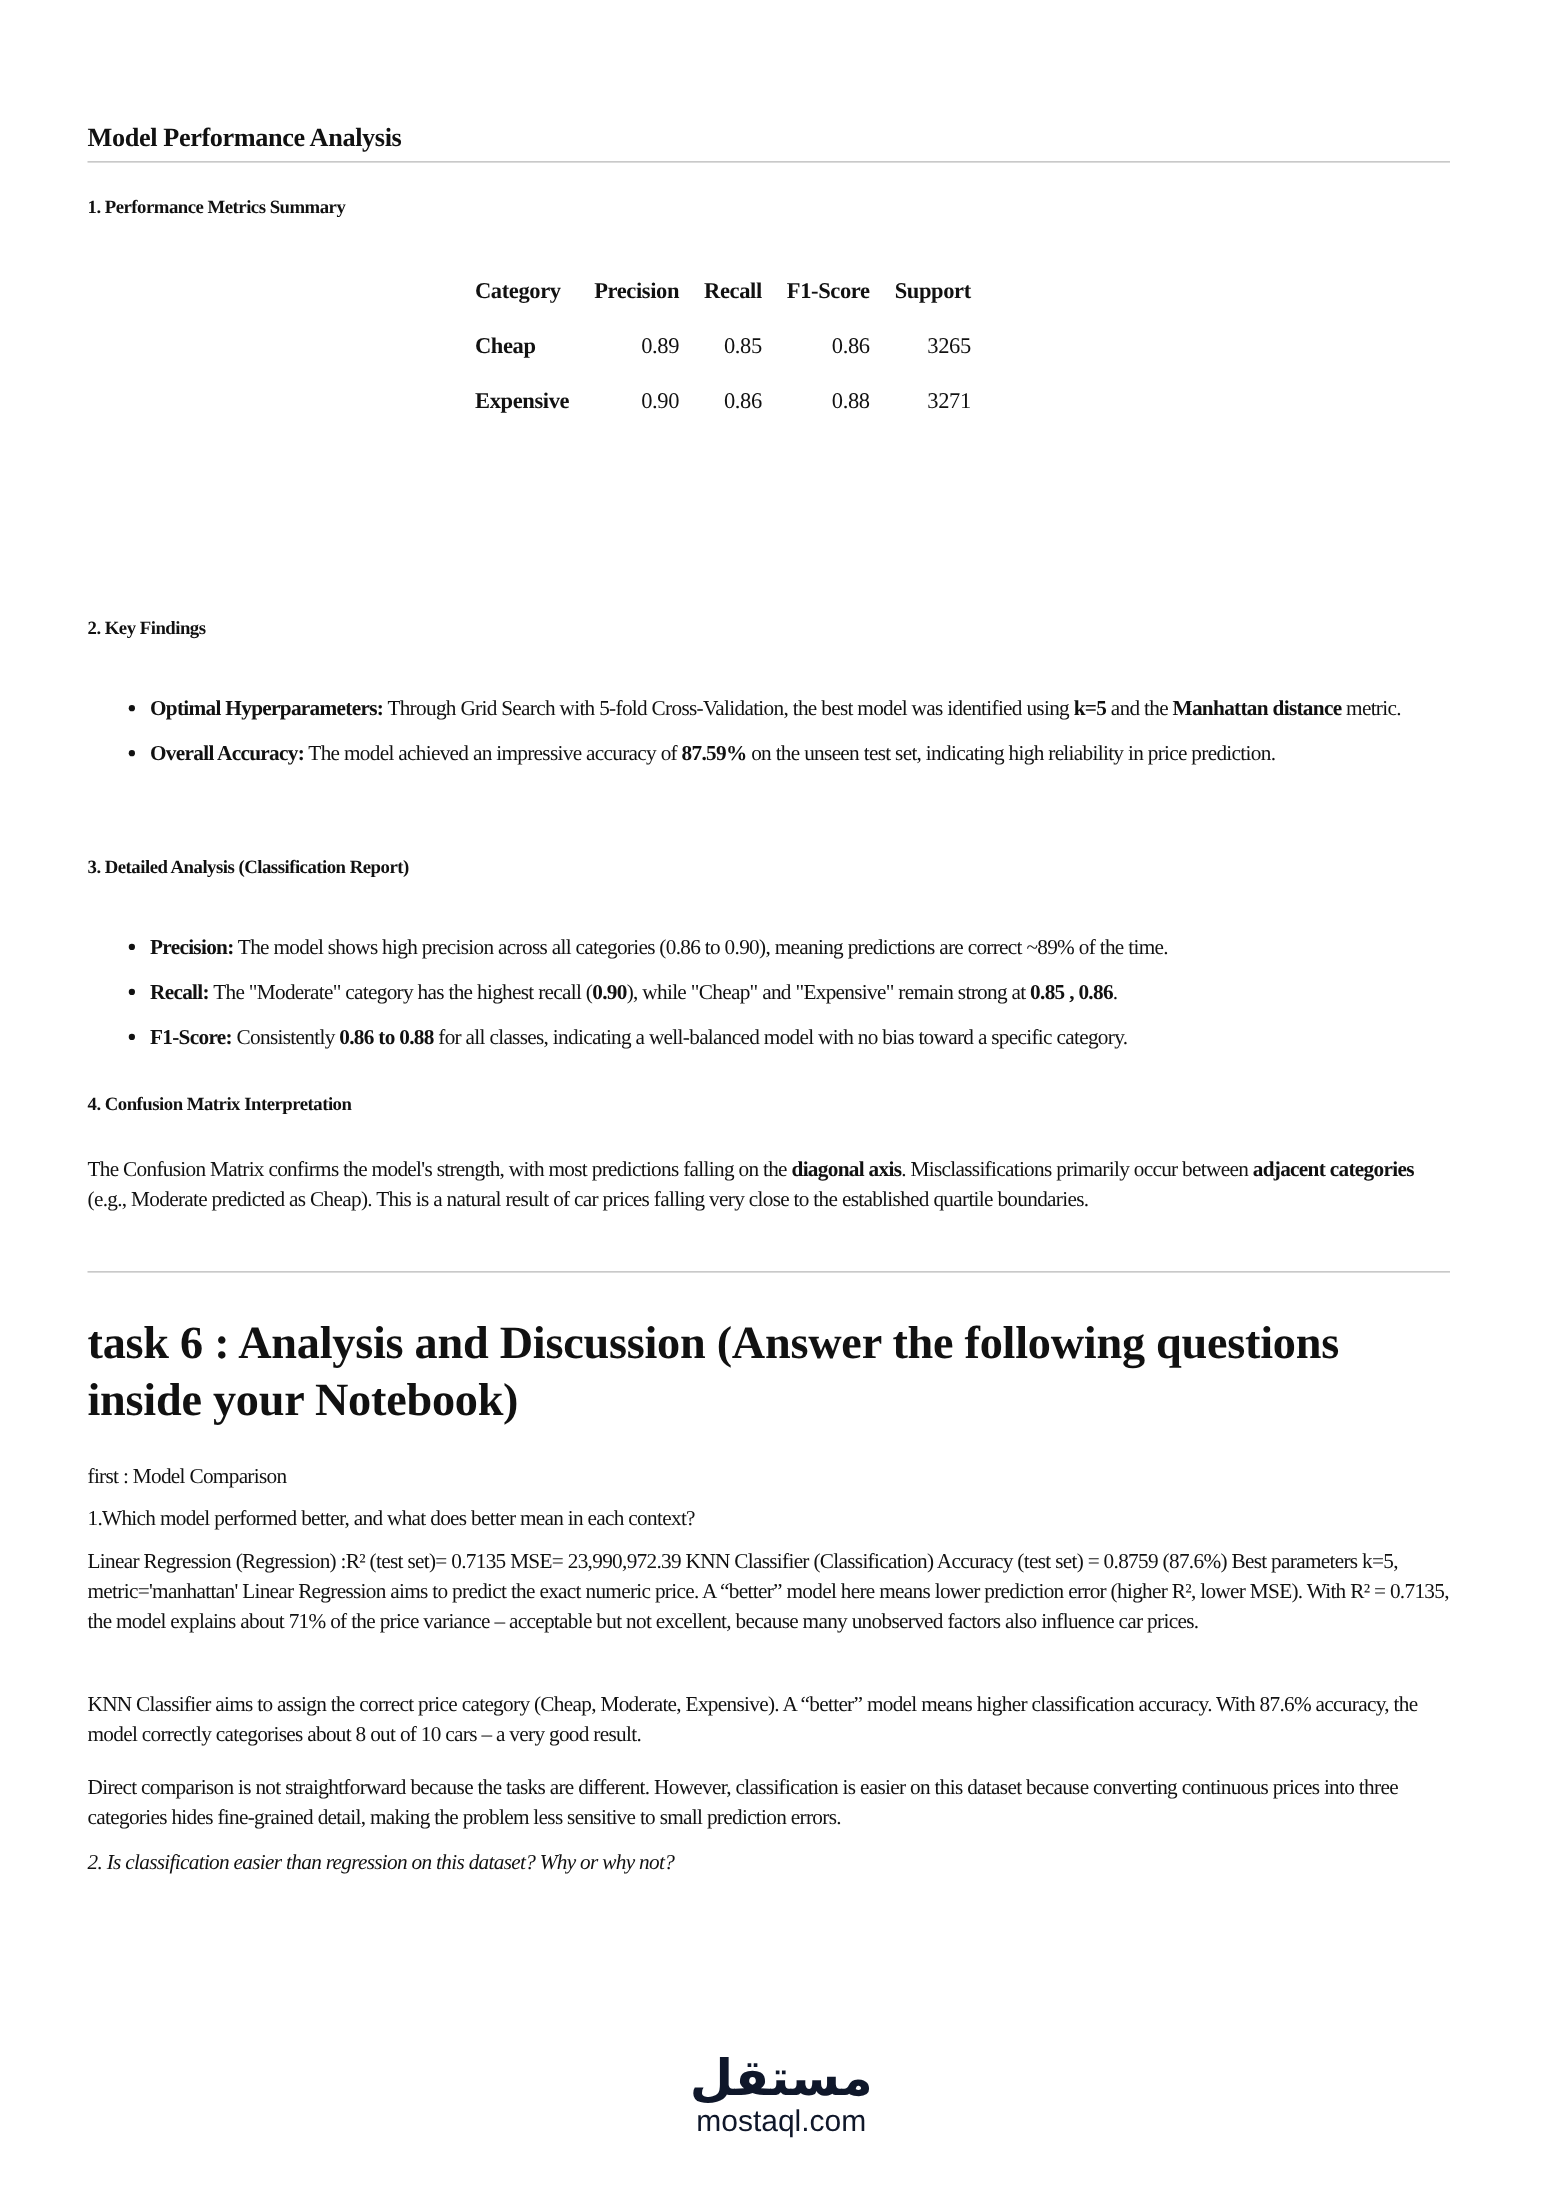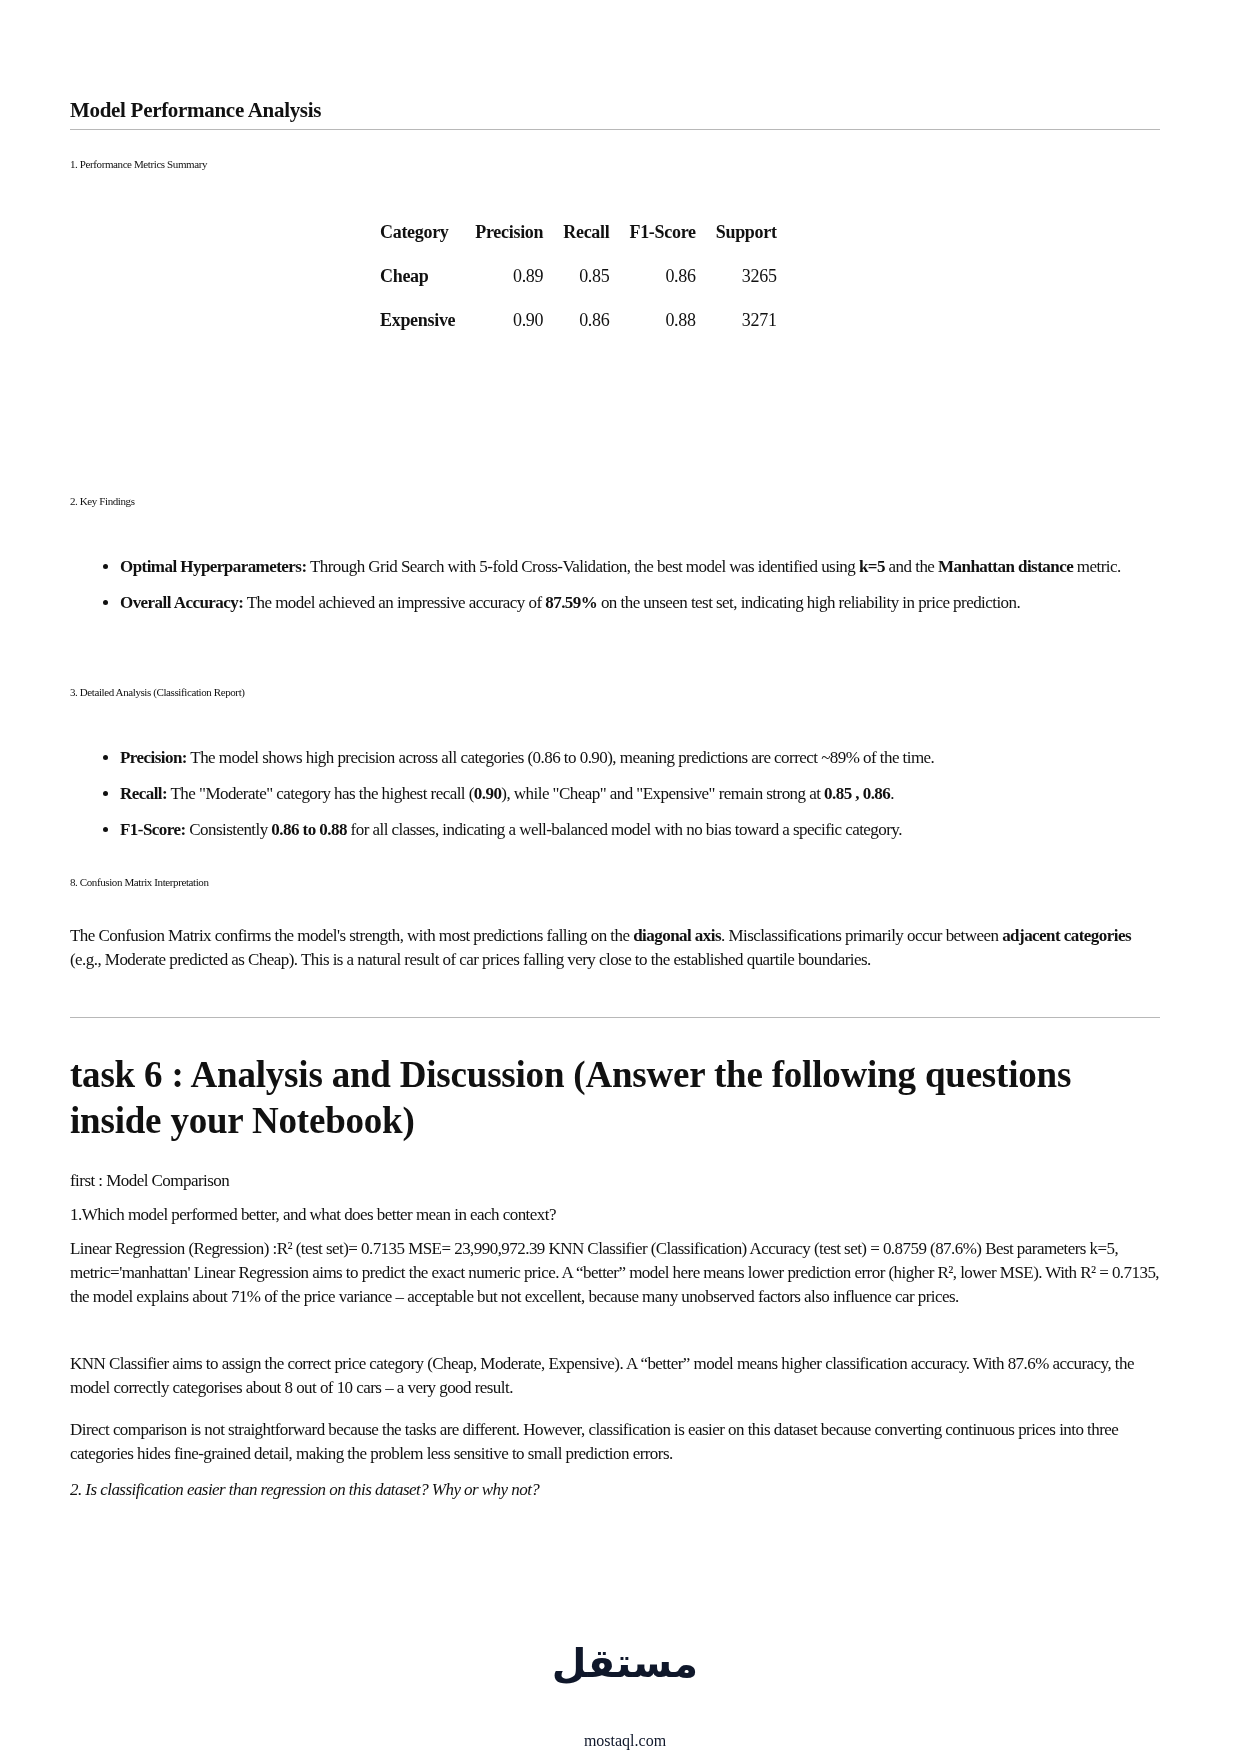--- a/index.html
+++ b/index.html
@@ -8,21 +8,21 @@
     font-family: "Liberation Serif", "DejaVu Serif", serif;
     color: #111111;
   }
   .page { position: absolute; left: 70px; top: 0; width: 1090px; }
   .h-main {
     position: absolute; top: 98px; left: 0;
     font-size: 21px; font-weight: bold; margin: 0; letter-spacing: -0.3px;
   }
   .rule { position: absolute; left: 0; width: 1090px; height: 0; border: 0; border-top: 1px solid #b8b8b8; margin: 0; }
   .h-sec {
-    position: absolute; left: 0; font-size: 11px; font-weight: normal; margin: 0; letter-spacing: -0.4px;
+    position: absolute; left: 0; font-size: 15px; font-weight: bold; margin: 0; letter-spacing: -0.4px;
   }
   table.metrics {
     position: absolute; left: 300px; top: 210px; border-collapse: collapse;
     font-size: 18px; letter-spacing: -0.3px;
   }
   table.metrics th, table.metrics td { padding: 0 10px; height: 44px; text-align: right; vertical-align: middle; }
   table.metrics th { font-weight: bold; }
   table.metrics th.cat, table.metrics td.cat { text-align: left; padding-left: 10px; padding-right: 10px; font-weight: bold; }
   table.metrics td { font-weight: normal; }
   table.metrics td.bold { font-weight: bold; }
@@ -37,21 +37,21 @@
   }
   .task-title {
     position: absolute; left: 0; top: 1052px; margin: 0; width: 1090px;
     font-size: 37px; font-weight: bold; line-height: 46px; letter-spacing: -0.2px;
   }
   .italic { font-style: italic; }
   .watermark {
     position: absolute; left: 540px; top: 1640px; width: 170px; text-align: center; color: #0f172a;
   }
   .wm-ar { font-family: "DejaVu Sans", sans-serif; font-size: 40px; font-weight: bold; line-height: 46px; }
-  .wm-en { font-family: Liberation Serif, serif; font-size: 16px; line-height: 24px; margin-top: 43px; }
+  .wm-en { font-family: Liberation Sans, sans-serif; font-size: 24px; line-height: 24px; }
 </style>
 </head>
 <body>
 
 <div class="page">
 
   <h1 class="h-main">Model Performance Analysis</h1>
   <hr class="rule" style="top:129px;">
 
   <h2 class="h-sec" style="top:158px;">1. Performance Metrics Summary</h2>
@@ -90,21 +90,21 @@
     <li><b>Overall Accuracy:</b><span> The model achieved an impressive accuracy of </span><b>87.59%</b><span> on the unseen test set, indicating high reliability in price prediction.</span></li>
   </ul>
 
   <h2 class="h-sec" style="top:686px;">3. Detailed Analysis (Classification Report)</h2>
   <ul class="bul" style="top:734px;">
     <li><b>Precision:</b><span> The model shows high precision across all categories (0.86 to 0.90), meaning predictions are correct ~89% of the time.</span></li>
     <li><b>Recall:</b><span> The "Moderate" category has the highest recall (</span><b>0.90</b><span>), while "Cheap" and "Expensive" remain strong at </span><b>0.85 , 0.86</b><span>.</span></li>
     <li><b>F1-Score:</b><span> Consistently </span><b>0.86 to 0.88</b><span> for all classes, indicating a well-balanced model with no bias toward a specific category.</span></li>
   </ul>
 
-  <h2 class="h-sec" style="top:876px;">8. Confusion Matrix Interpretation</h2>
+  <h2 class="h-sec" style="top:876px;">4. Confusion Matrix Interpretation</h2>
   <p class="par" style="top:924px;"><span>The Confusion Matrix confirms the model's strength, with most predictions falling on the </span><b>diagonal axis</b><span>. Misclassifications primarily occur between </span><b>adjacent categories</b><span> (e.g., Moderate predicted as Cheap). This is a natural result of car prices falling very close to the established quartile boundaries.</span></p>
 
   <hr class="rule" style="top:1017px;">
 
   <h1 class="task-title">task 6 : Analysis and Discussion (Answer the following questions inside your Notebook)</h1>
 
   <p class="par" style="top:1169px;">first : Model Comparison</p>
   <p class="par" style="top:1203px;">1.Which model performed better, and what does better mean in each context?</p>
   <p class="par" style="top:1237px;">Linear Regression (Regression) :R² (test set)= 0.7135 MSE= 23,990,972.39 KNN Classifier (Classification) Accuracy (test set) = 0.8759 (87.6%) Best parameters k=5, metric='manhattan' Linear Regression aims to predict the exact numeric price. A “better” model here means lower prediction error (higher R², lower MSE). With R² = 0.7135, the model explains about 71% of the price variance – acceptable but not excellent, because many unobserved factors also influence car prices.</p>
   <p class="par" style="top:1352px;">KNN Classifier aims to assign the correct price category (Cheap, Moderate, Expensive). A “better” model means higher classification accuracy. With 87.6% accuracy, the model correctly categorises about 8 out of 10 cars – a very good result.</p>

